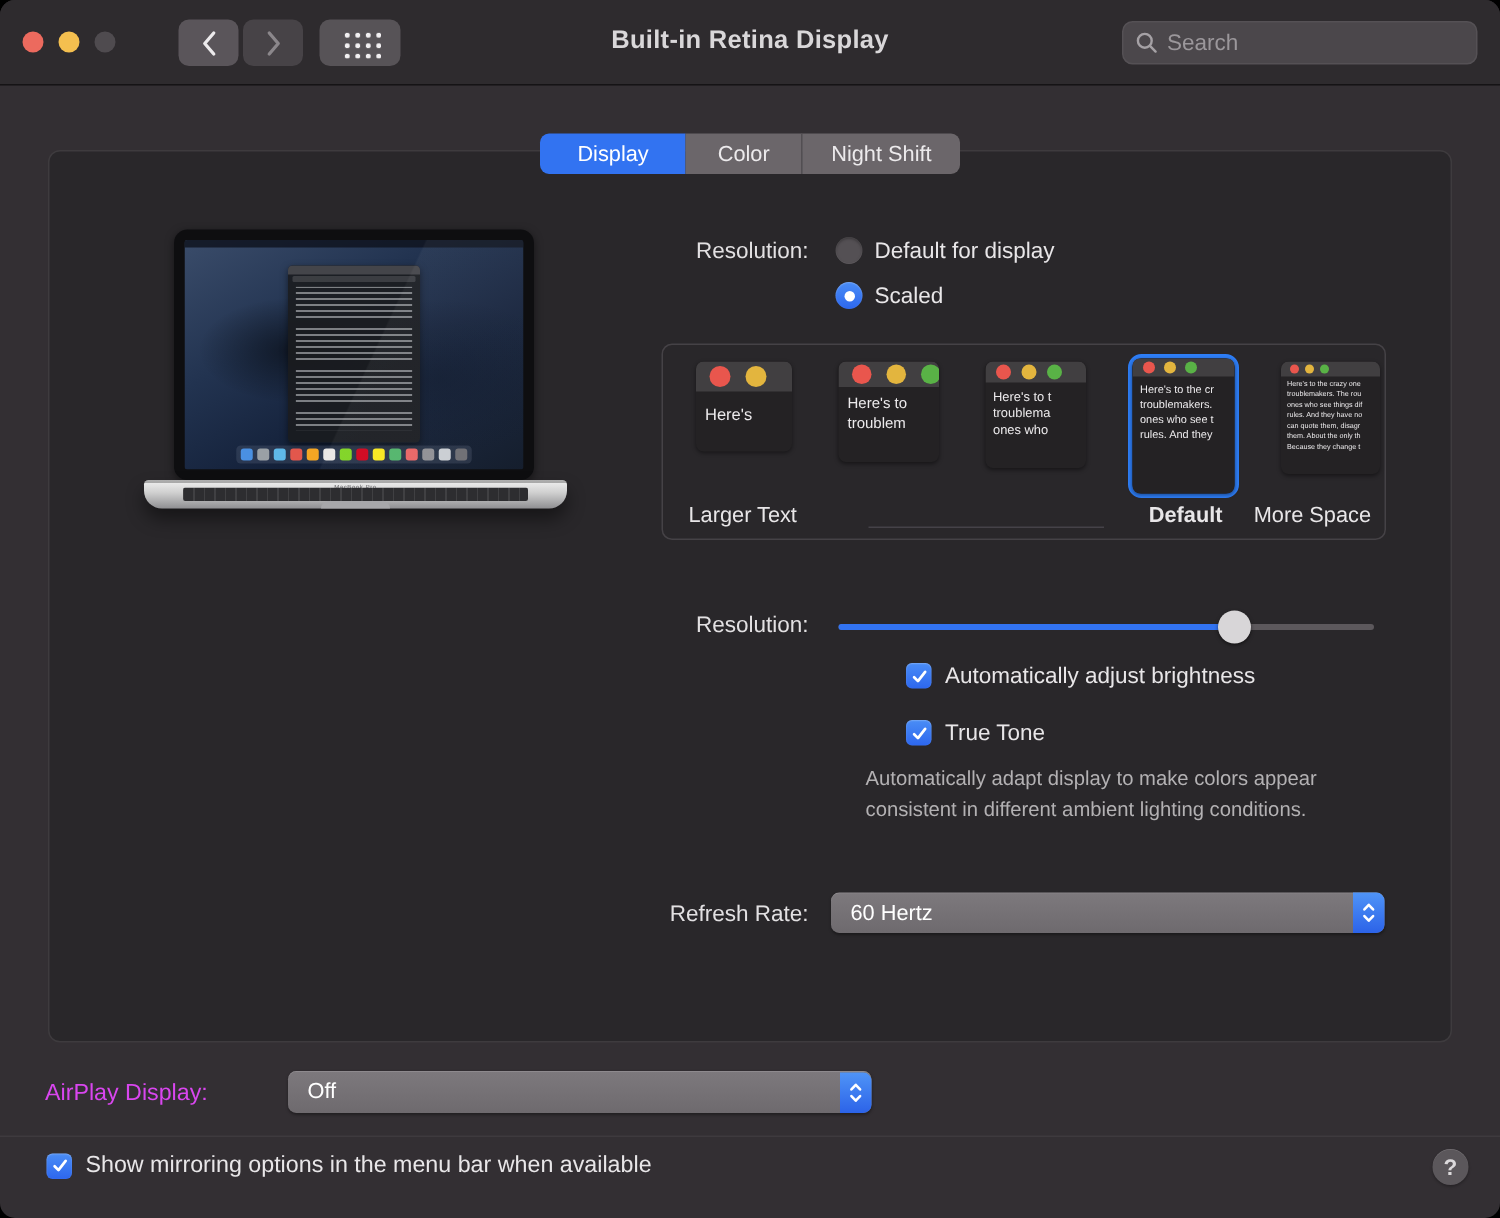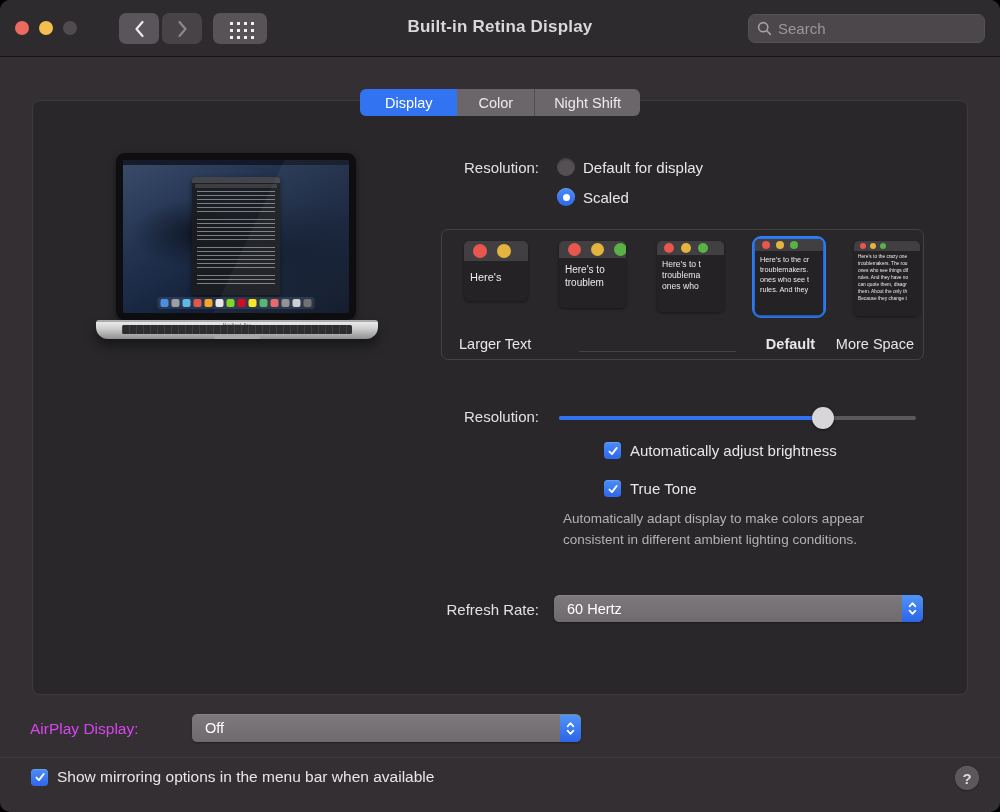--- a/index.html
+++ b/index.html
@@ -191,21 +191,21 @@
   .t1 .tbar { height:17px; padding-left:9px; gap:10px; }
   .t1 .dot  { width:13px; height:13px; }
   .t1 .mbody { font-size:10px; line-height:1.3; padding:5px 0 0 6px; }
 
   .t2 .mini { width:67px; height:71px; }
   .t2 .tbar { height:14px; padding-left:7px; gap:7px; }
   .t2 .dot  { width:10px; height:10px; }
   .t2 .mbody { font-size:8.6px; line-height:1.3; padding:4px 0 0 5px; }
 
   .t3 { margin-top:-2px; }
-  .t3 .mini { width:68px; height:76px; }
+  .t3 .mini { width:68px; height:90px; }
   .t3 .tbar { height:12px; padding-left:7px; gap:6px; }
   .t3 .dot  { width:8px; height:8px; }
   .t3 .mbody { font-size:7.3px; line-height:1.35; padding:4px 0 0 5px; }
 
   .t4 .mini { width:66px; height:75px; }
   .t4 .tbar { height:10px; padding-left:6px; gap:4px; }
   .t4 .dot  { width:6px; height:6px; }
   .t4 .mbody { font-size:4.8px; line-height:1.45; padding:3px 0 0 4px; }
 
   .cap { position:absolute; top:106px; font-size:14.5px; color:#e8e6e8; }
@@ -237,21 +237,21 @@
     display:flex; align-items:center; justify-content:center; flex:0 0 auto;
   }
   .checkrow.checked .checkbox, .mirrorrow.checked .checkbox {
     background:linear-gradient(#4a8df6,#2d67ee); box-shadow:inset 0 .5px 1px rgba(255,255,255,.3);
   }
   .checkbox svg { display:none; }
   .checked .checkbox svg { display:block; }
   .clabel { margin-left:9px; font-size:15px; color:#e8e6e8; }
 
   .tt-desc {
-    position:absolute; left:530px; top:408px; width:360px;
+    position:absolute; left:544px; top:408px; width:360px;
     font-size:13.5px; line-height:1.55; color:#b3b1b3;
   }
 
   
   .popup {
     position:absolute; height:27px; border-radius:5.5px; display:flex; align-items:center;
     background:linear-gradient(#7d797d,#6e6a6e);
     box-shadow:inset 0 .5px 0 rgba(255,255,255,.18), 0 1px 2px rgba(0,0,0,.35);
     cursor:default;
   }

